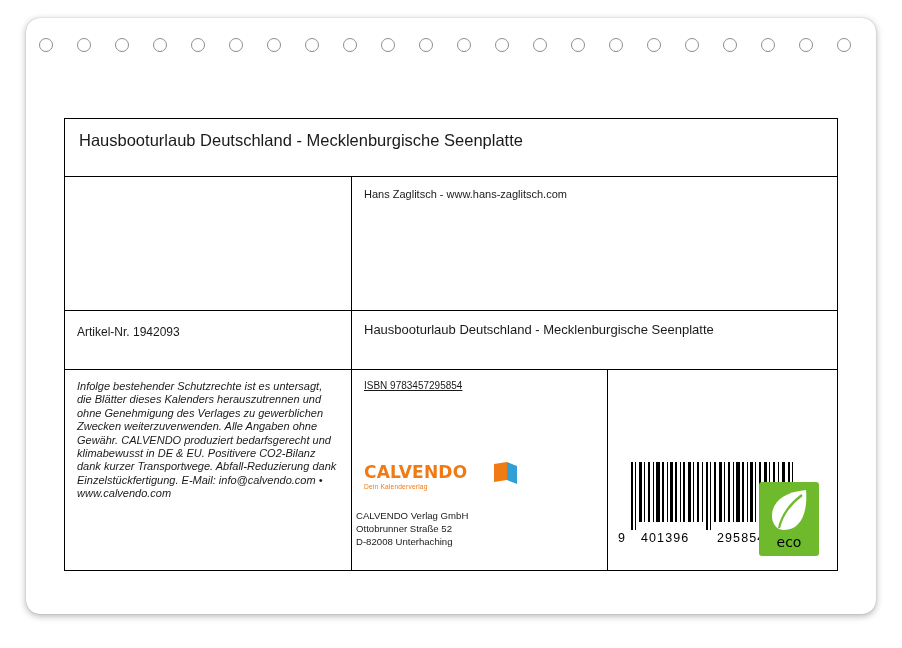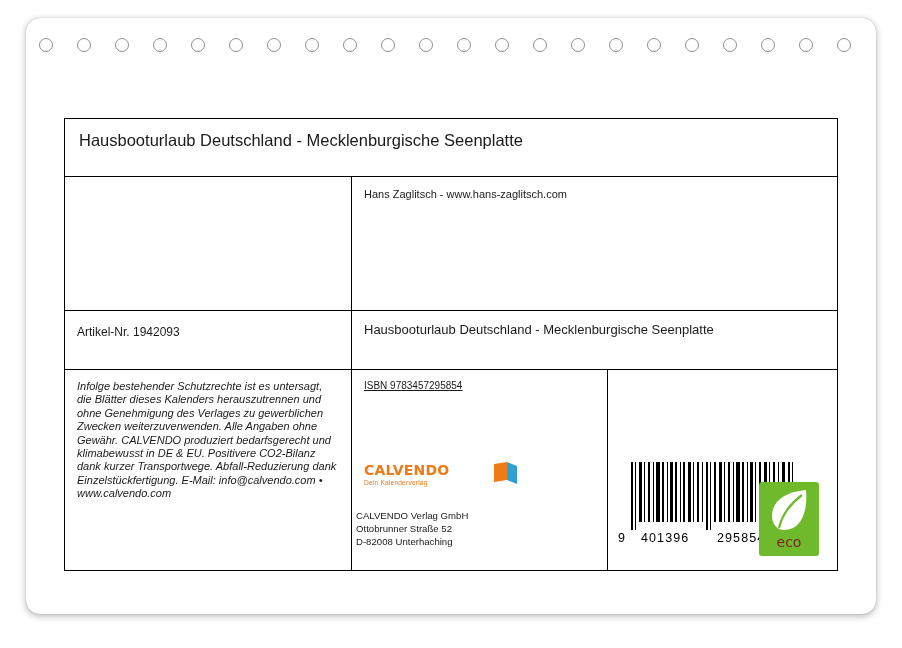--- a/index.html
+++ b/index.html
@@ -120,21 +120,21 @@
   
   .calvendo-logo {
     position: absolute;
     left: 12px;
     top: 92px;
     width: 210px;
     height: 40px;
   }
   .calvendo-wordmark {
     font-family: "DejaVu Sans", sans-serif;
-    font-size: 14px;
+    font-size: 17px;
     font-weight: bold;
     letter-spacing: 0.2px;
     color: #f07a13;
   }
   .calvendo-tagline {
     font-size: 6.6px;
     color: #f07a13;
     letter-spacing: 0.2px;
     margin-top: 1px;
   }
@@ -213,21 +213,21 @@
     top: 6px;
     width: 42px;
     height: 44px;
   }
   .eco-text {
     position: absolute;
     left: 0;
     right: 0;
     bottom: 6px;
     text-align: center;
-    color: #7f1d1d;
+    color: #000000;
     font-size: 14px;
     font-family: "DejaVu Sans", sans-serif;
   }
 </style>
 </head>
 <body>
 
 <div class="page">
 
   <div class="calendar-card">

